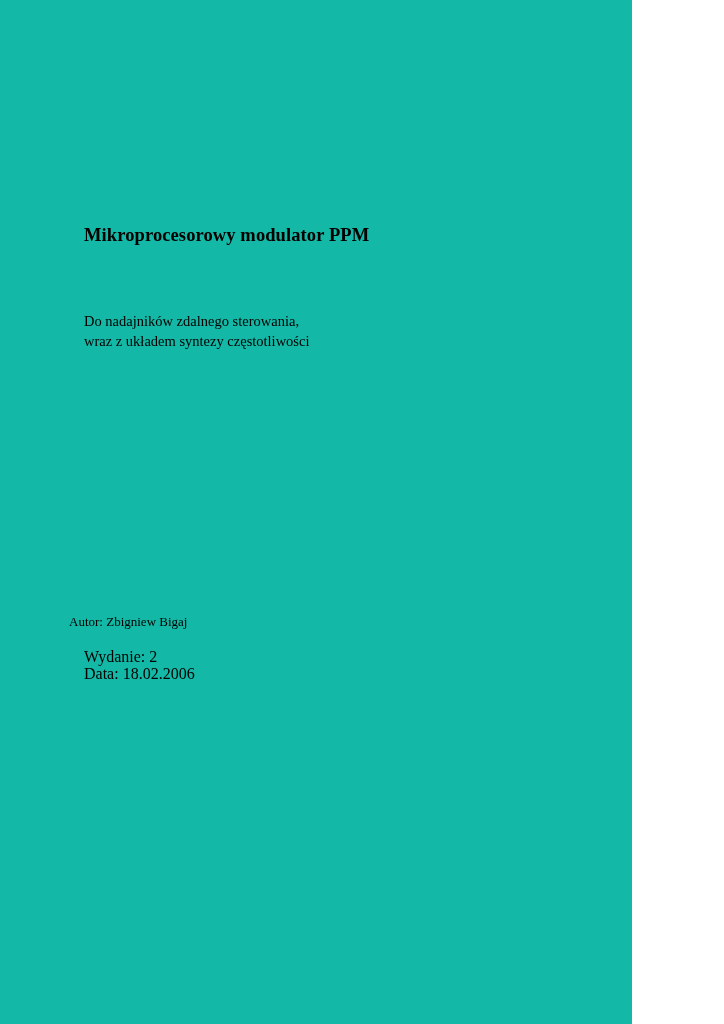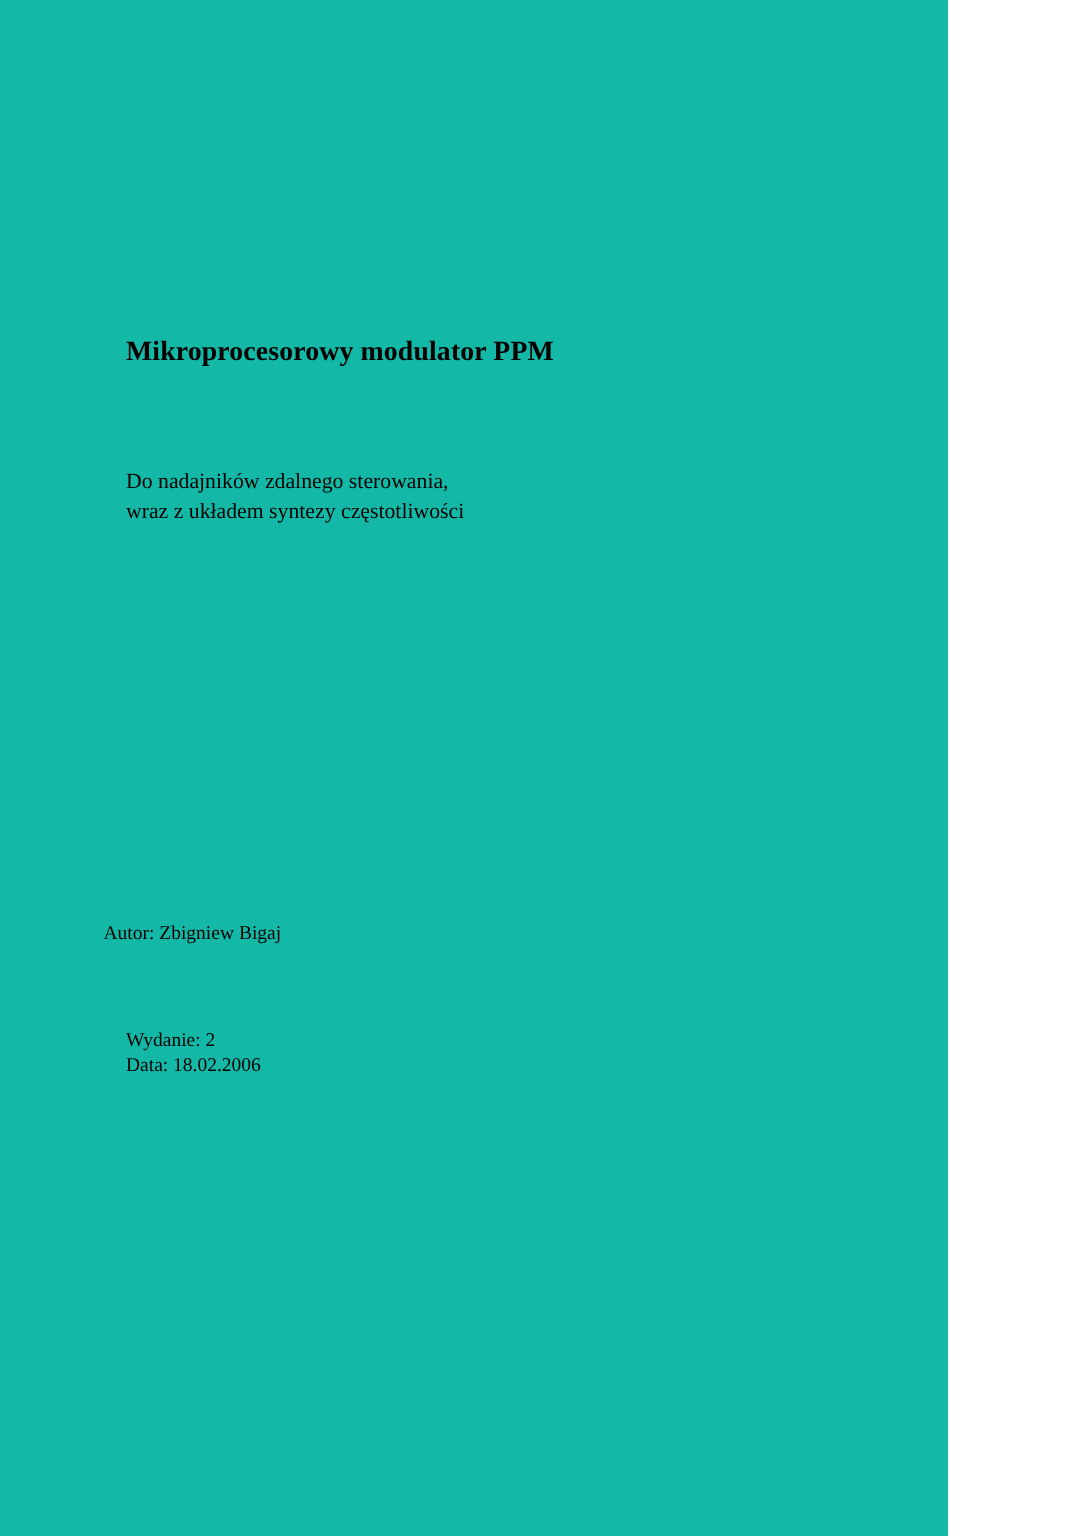--- a/index.html
+++ b/index.html
@@ -55,22 +55,22 @@
     line-height: 17px;
   }
   .author-line {
     display: block;
     white-space: nowrap;
   }
 
   .meta-block {
     position: absolute;
     left: 84px;
-    top: 684px;
-    font-size: 13px;
+    top: 648px;
+    font-size: 16px;
     line-height: 17px;
     font-family: Liberation Serif, serif;
   }
   .meta-line {
     display: block;
     white-space: nowrap;
   }
 </style>
 </head>
 <body>

